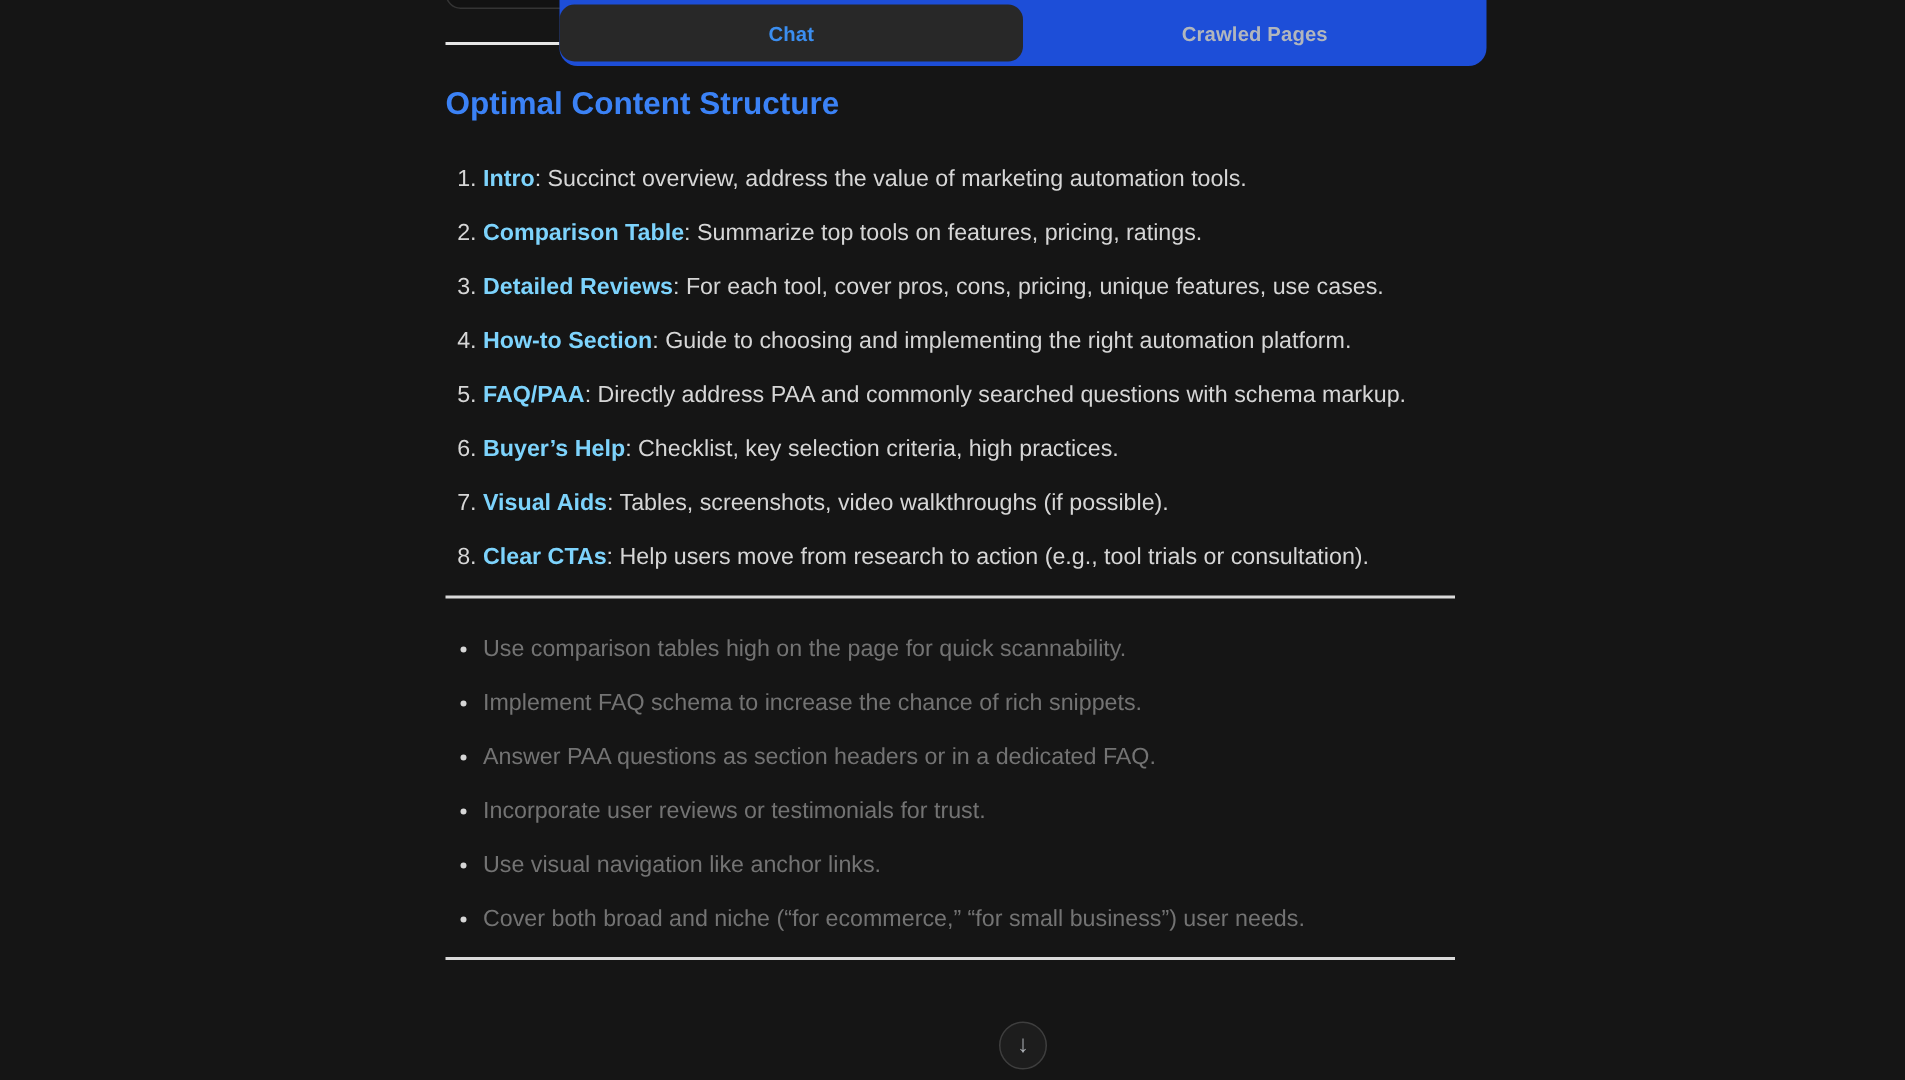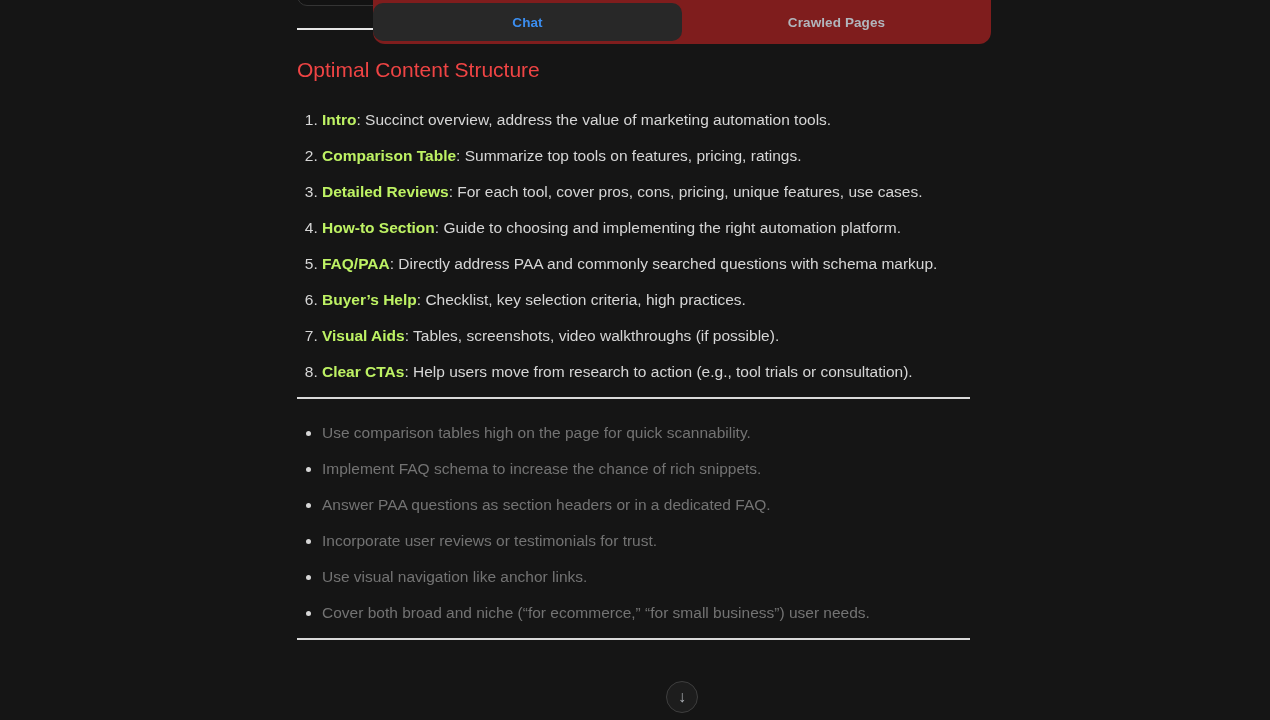--- a/index.html
+++ b/index.html
@@ -20,42 +20,42 @@
 
   
   .mini-hr {
     position:absolute; left:297px; top:28px; width:76px; height:2px;
     background:#e6e6e6;
   }
 
   
   .tabbar {
     position:absolute; left:373px; top:0; width:618px; height:44px;
-    background:#7f1d1d;
+    background:#1d4ed8;
     border-radius:0 0 12px 12px;
     display:flex; align-items:flex-end;
     z-index:2;
   }
   .tab {
     flex:1 1 0; height:38px; margin-bottom:3px;
     display:flex; align-items:center; justify-content:center;
     font-size:13.5px; font-weight:700; letter-spacing:.1px;
     color:#b1b6bd; cursor:pointer; border-radius:10px;
   }
   .tab.active {
     background:#282828; color:#3b8ef0;
     height:38px;
   }
 
   
   .content {
     position:absolute; left:297px; top:44px; width:673px;
   }
   h2.section-heading {
-    font-size:21px; font-weight:400; color:#ef4444;
+    font-size:21px; font-weight:700; color:#3b82f6;
     line-height:26px;
   }
   .h1 { margin-top:13px; }
   .h2 { margin-top:30px; }
 
   ol.structure-list {
     margin-top:26px; padding-left:25px;
     list-style:decimal outside;
   }
   ol.structure-list li {
@@ -64,21 +64,21 @@
   }
   ul.reco-list {
     margin-top:23px; padding-left:25px;
     list-style:disc outside;
   }
   ul.reco-list li {
     font-size:15.5px; line-height:22px; margin-bottom:14px;
     color:#737373;
   }
   li::marker { color:#d6d6d6; }
-  li strong { color:#bef264; font-weight:700; }
+  li strong { color:#7dd3fc; font-weight:700; }
 
   hr.rule {
     border:none; height:2px; background:#d9d9d9;
     margin:0;
   }
   .rule-1 { margin-top:9px; }
   .rule-2 { margin-top:7px; }
 
   
   .scroll-btn {

